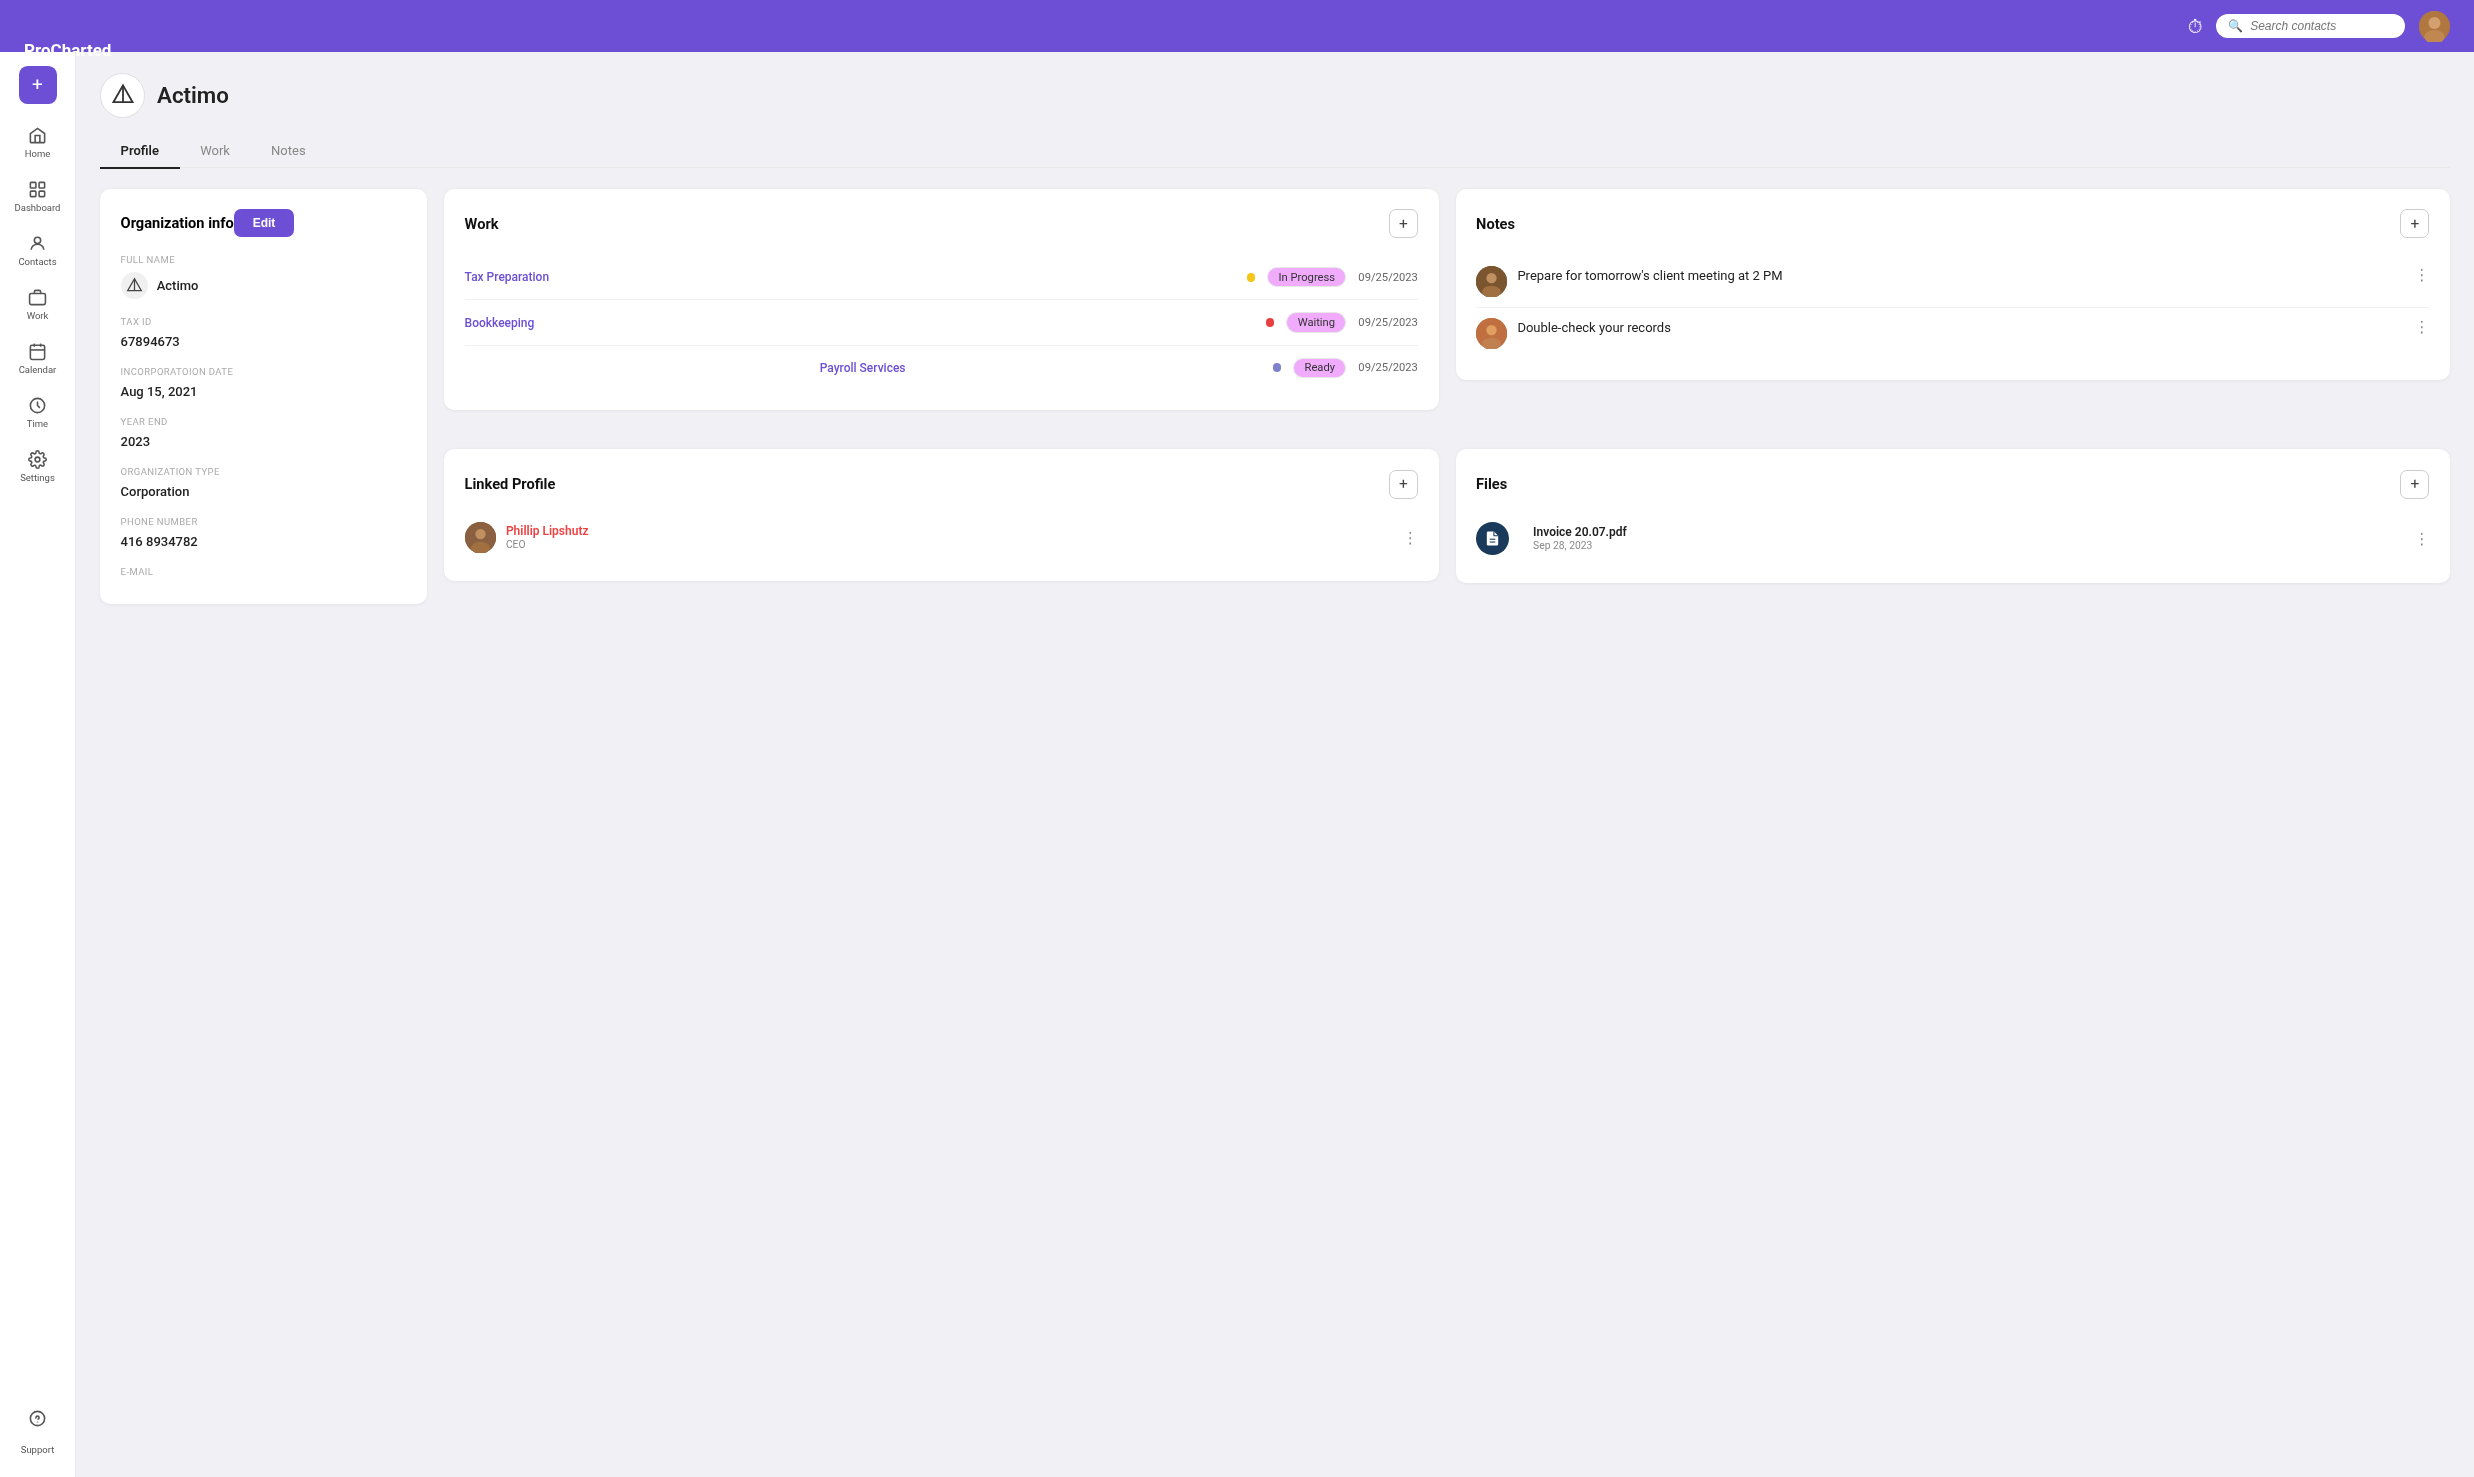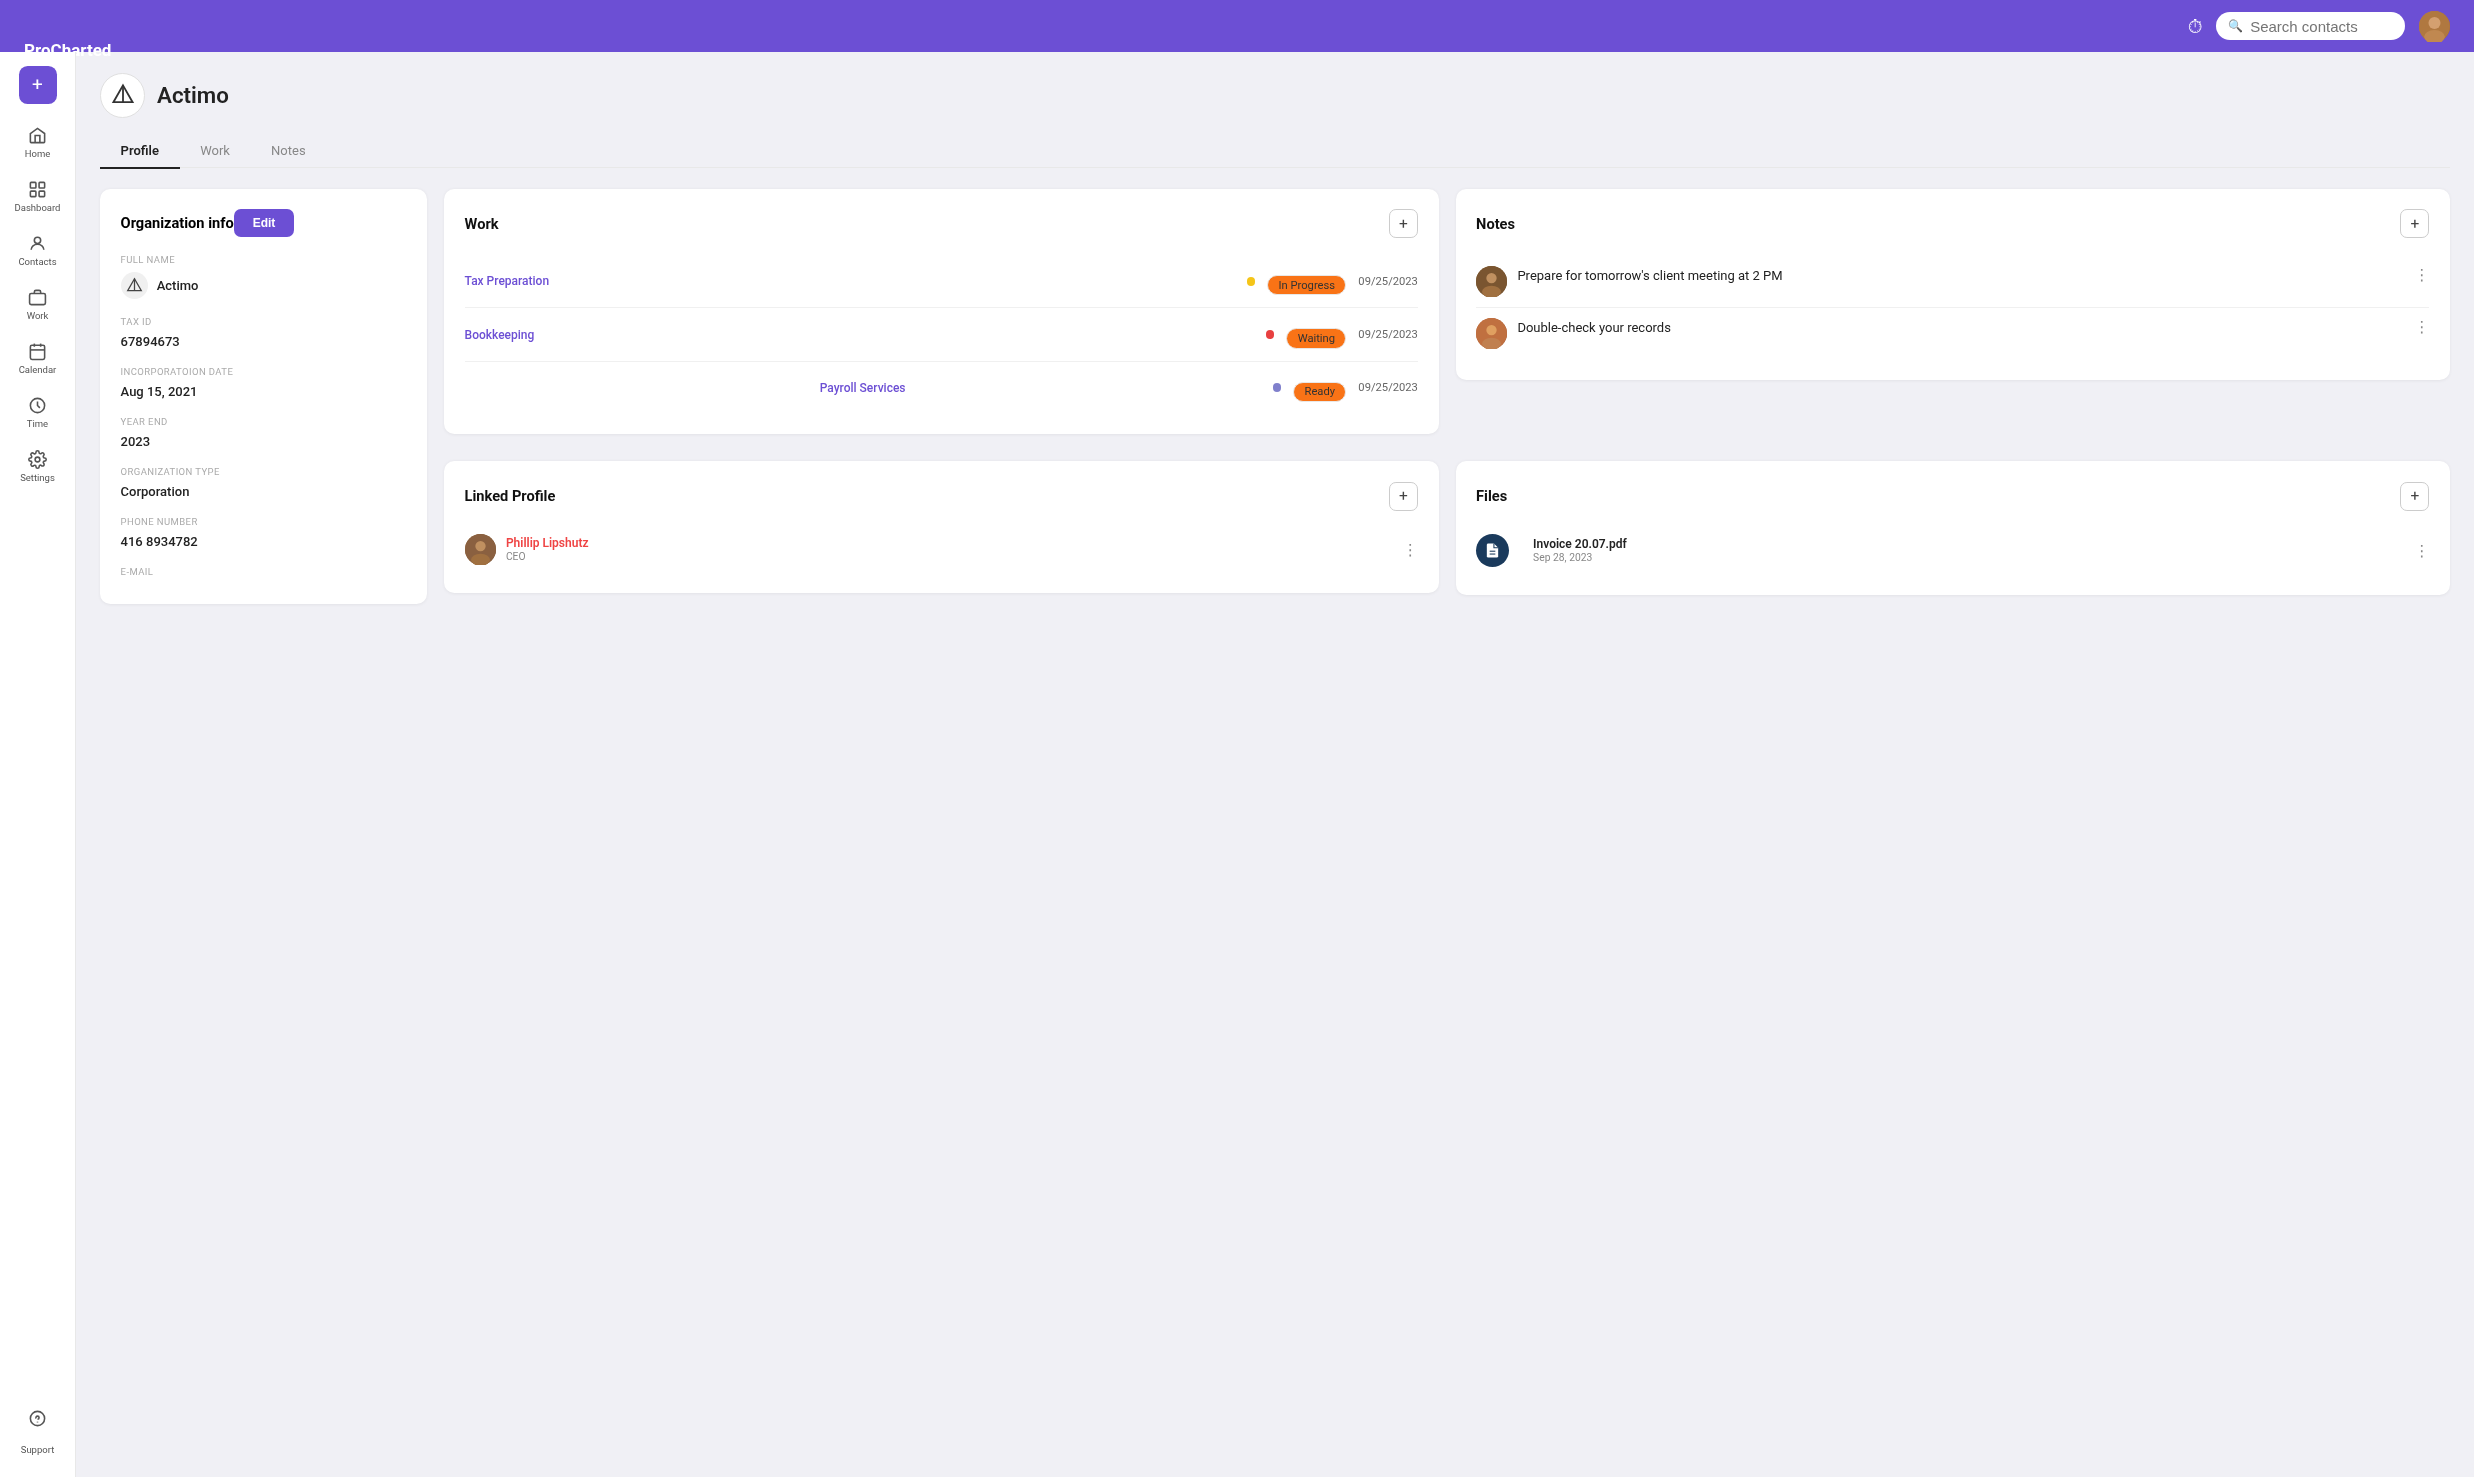--- a/index.html
+++ b/index.html
@@ -36,24 +36,25 @@
       align-items: center;
       background: white;
       border-radius: 17px;
       padding: 5.2px 12px;
       gap: 6.9px;
       width: 189px;
     }
     .search-bar input {
       border: none;
       outline: none;
-      font-size: 15px;
+      font-size: 12px;
       color: #888;
       width: 100%;
       background: transparent;
+      font-style: italic;
     }
     .search-icon-header { color: #888; font-size: 12px; }
     .avatar-img {
       width: 31px;
       height: 31px;
       border-radius: 50%;
       background: linear-gradient(135deg, #c8844a 0%, #8a5530 100%);
       display: flex;
       align-items: center;
       justify-content: center;
@@ -268,27 +269,26 @@
       flex: 1;
       cursor: pointer;
     }
     .status-dot {
       width: 8.6px;
       height: 8.6px;
       border-radius: 50%;
       flex-shrink: 0;
     }
     .status-badge {
-      background: #f97316;
+      background: #f0abfc;
       border-radius: 17px;
       padding: 2.6px 10.3px;
       font-size: 11.2px;
       color: #333;
       border: 0.9px solid #e8e8e8;
-      margin-top: 8px;
     }
     .work-date {
       font-size: 11.2px;
       color: #666;
     }
 
     
     .note-item {
       display: flex;
       align-items: flex-start;

